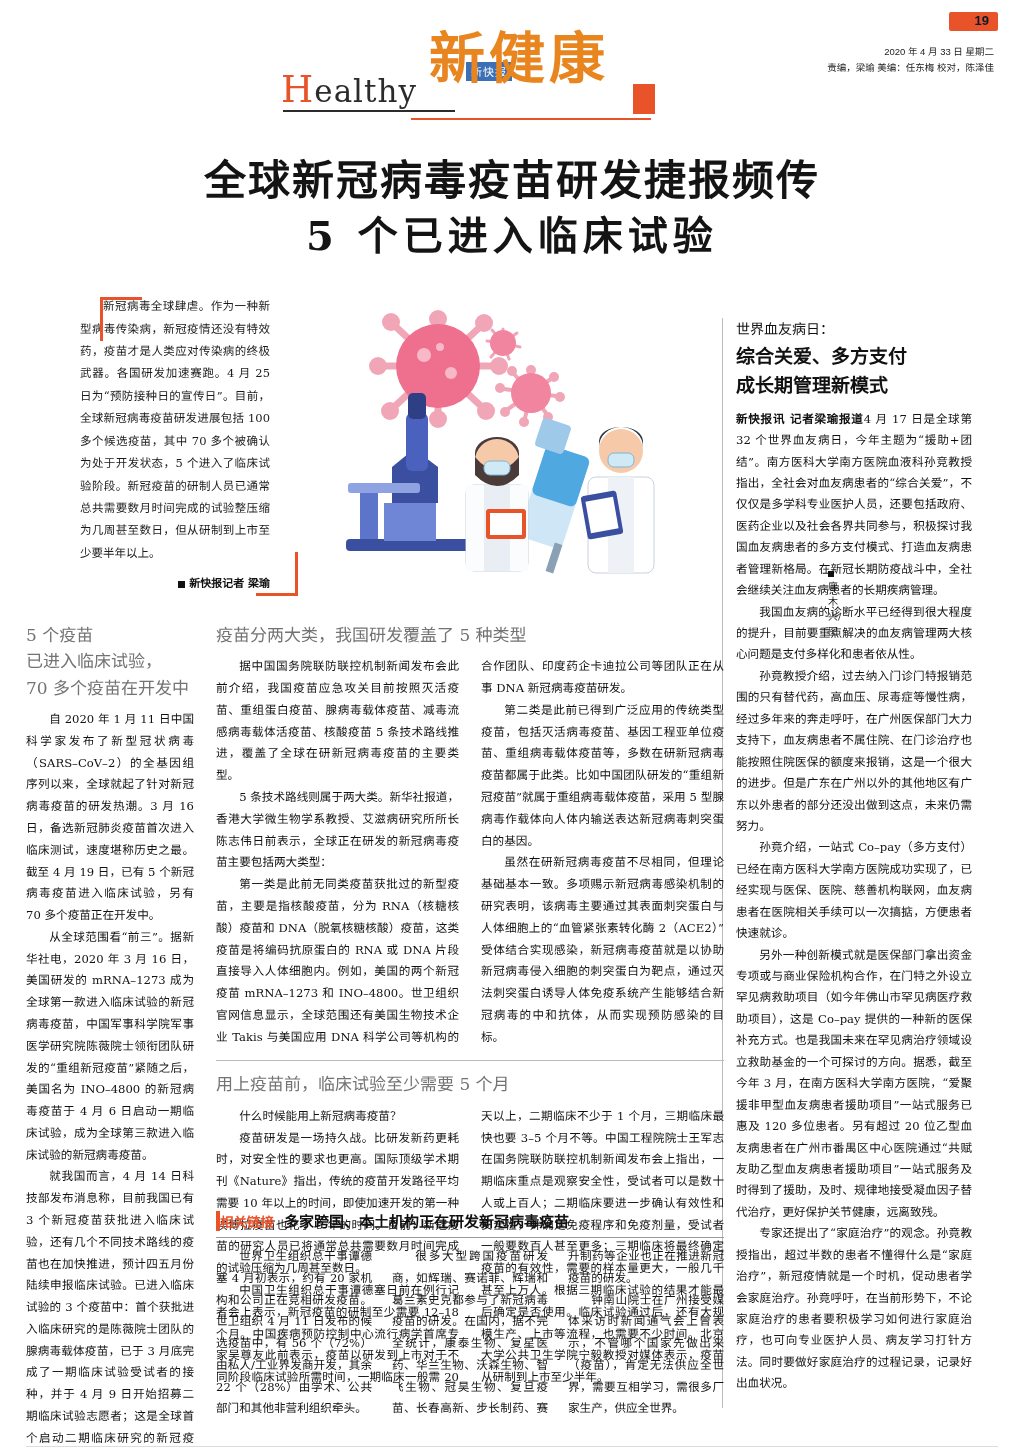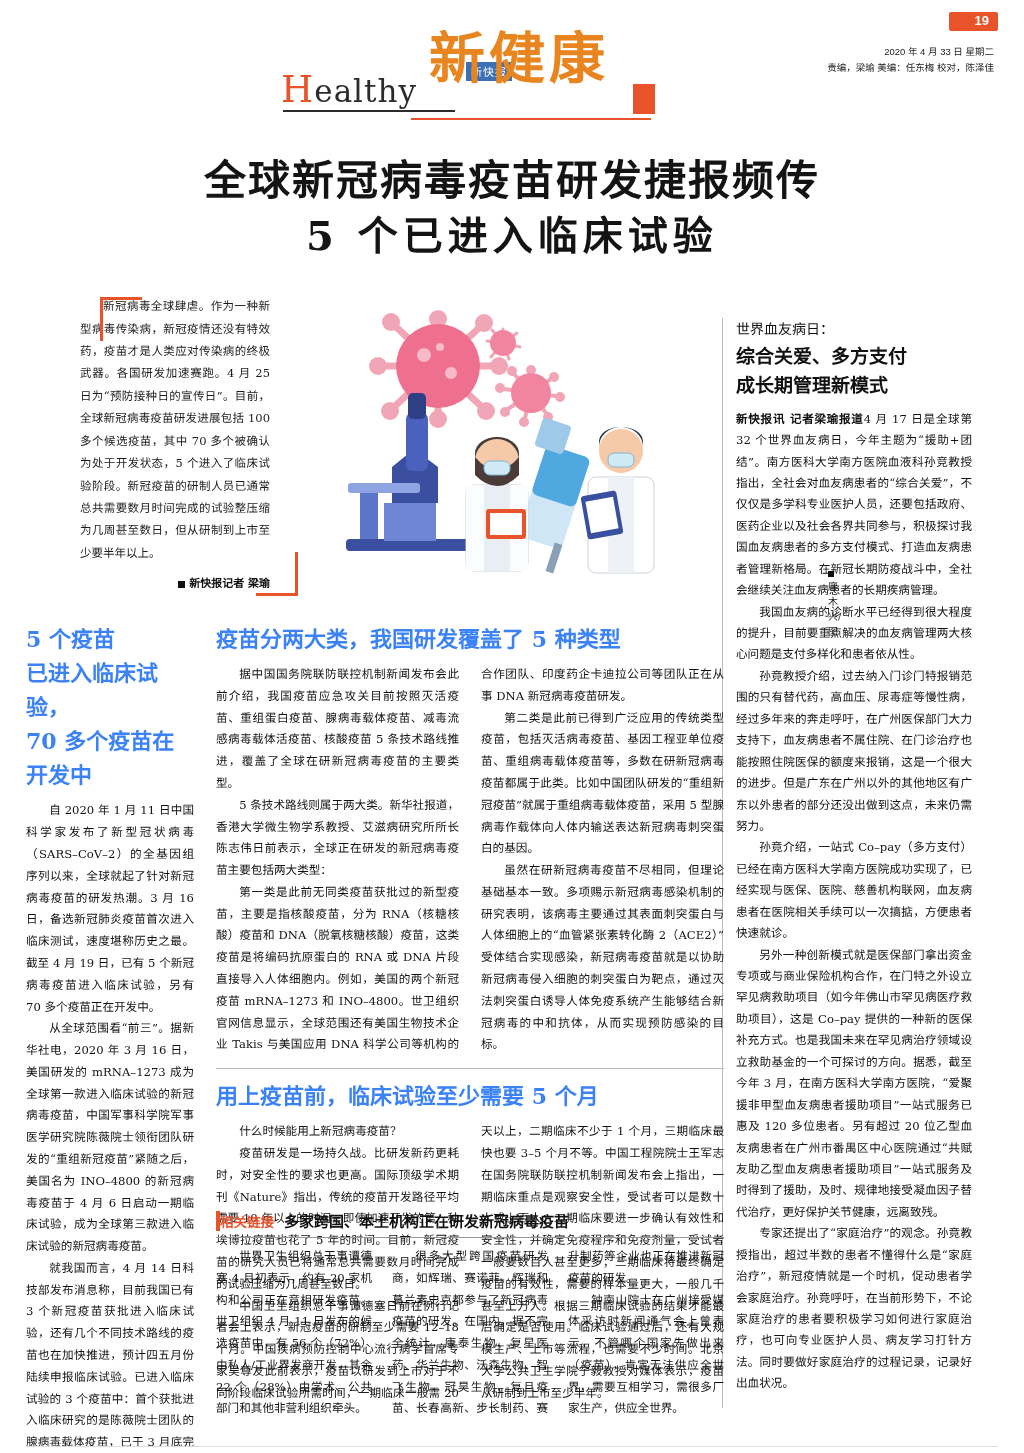--- a/index.html
+++ b/index.html
@@ -15,21 +15,21 @@
   .page{
     position:relative;
     width:1024px;height:1453px;
     box-sizing:border-box;
     padding:10px 26px 8px 26px;
   }
   
   .masthead{position:relative;height:118px;}
   .page-num{
     position:absolute;right:0;top:2px;
-    background:#e8532a;color:#ffffff;
+    background:#e8532a;color:#0f172a;
     font-family:"Liberation Sans",sans-serif;
     font-size:13px;font-weight:bold;
     padding:2px 9px 3px 26px;border-radius:2px;
     line-height:1.1;
   }
   .issue-line{
     position:absolute;right:4px;top:34px;
     text-align:right;
     font-family:"Liberation Sans",sans-serif;
     font-size:9.5px;color:#222;line-height:1.7;
@@ -128,21 +128,21 @@
   .vrule{
     position:absolute;left:722px;top:318px;width:1px;height:1090px;background:#bbb;
   }
   
   .cols{
     position:absolute;left:26px;top:622px;width:700px;
   }
   .colA{position:absolute;left:0;top:0;width:168px;}
   .colB{position:absolute;left:190px;top:0;width:508px;}
   .sec-title{
-    font-size:22px;font-weight:bold;line-height:1.55;color:#3b82f6;margin-bottom:8px;
+    font-size:17px;font-weight:normal;line-height:1.55;color:#737373;margin-bottom:8px;
   }
   .body-text{font-size:11.6px;line-height:1.88;text-align:justify;text-indent:2em;margin:0;}
   .hrule{height:1px;background:#bbb;margin:12px 0 10px 0;}
   .twocol{column-count:2;column-gap:22px;}
   .threecol{column-count:3;column-gap:20px;}
   
   .related{
     position:absolute;left:190px;top:596px;width:508px;
   }
   .related-head{

